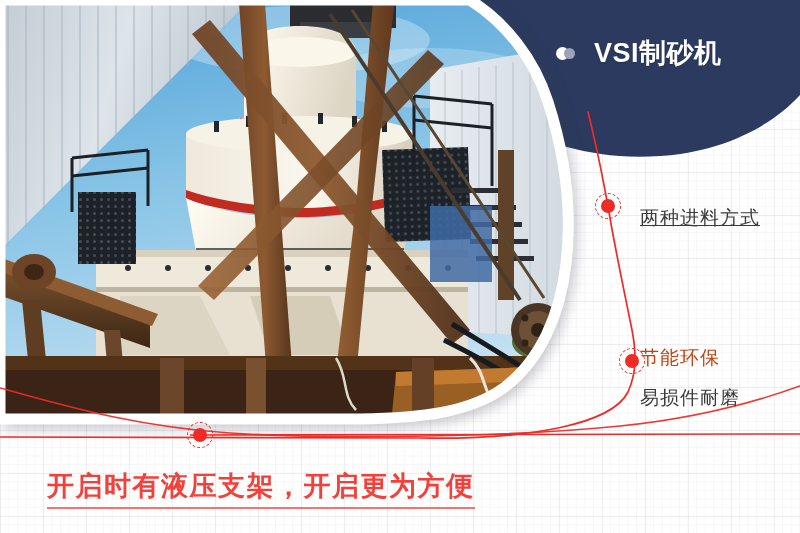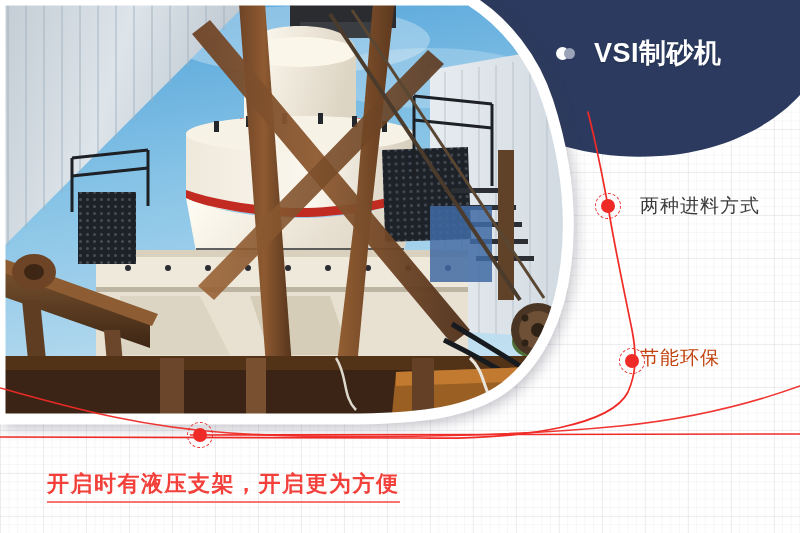--- a/index.html
+++ b/index.html
@@ -100,29 +100,29 @@
 
   
   .feature{
     position:absolute;
     color:#3a3a3a;
     font-size:19px;
     line-height:1;
     white-space:nowrap;
     letter-spacing:1px;
   }
-  .feature-feed{left:640px;top:196px;}
+  .feature-feed{left:640px;top:208px;text-decoration:underline;}
   .feature-eco {left:640px;top:348px;}
   .feature-wear{left:640px;top:388px;}
 
   
   .caption{
     position:absolute;left:47px;top:470px;
     color:var(--red,#f3403a);
-    font-size:22px;
+    font-size:27px;
     font-weight:bold;
     letter-spacing:1.5px;
     white-space:nowrap;
     line-height:1.25;
     border-bottom:2px solid #f8736d;
     padding-bottom:3px;
   }
 </style>
 </head>
 <body style="background: rgb(255, 255, 255);">
@@ -400,16 +400,17 @@
   <div class="headline">
     <span class="bullet">
       <span class="b1"></span>
         <span class="b2"></span>
     </span>
     <span class="headline-text">VSI制砂机</span>
   </div>
 
   <div class="feature feature-feed" style="color: rgb(58, 58, 58);">两种进料方式</div>
   <div class="feature feature-eco" style="color: #c2410c;">节能环保</div>
+  <div class="feature feature-wear" style="color: rgb(58, 58, 58);">易损件耐磨</div>
 
   <div class="caption" style="color: rgb(243, 64, 58);">开启时有液压支架，开启更为方便</div>
 
 </div>
 
 </body></html>

